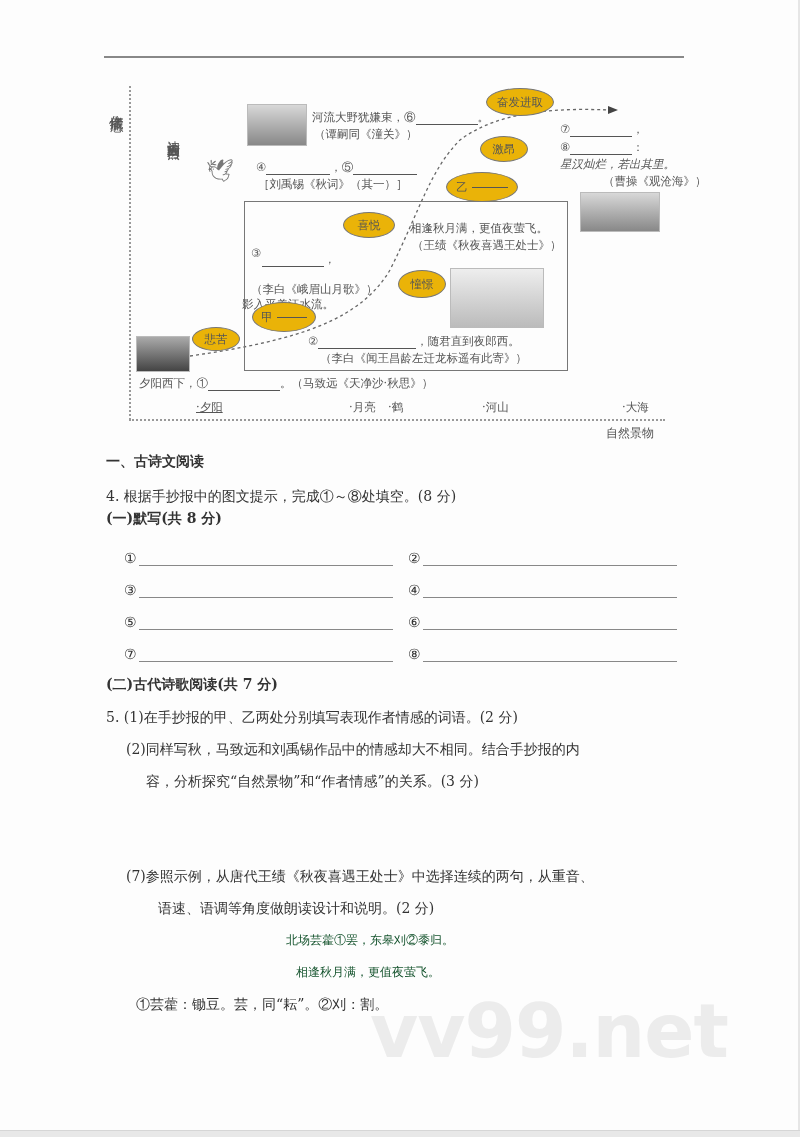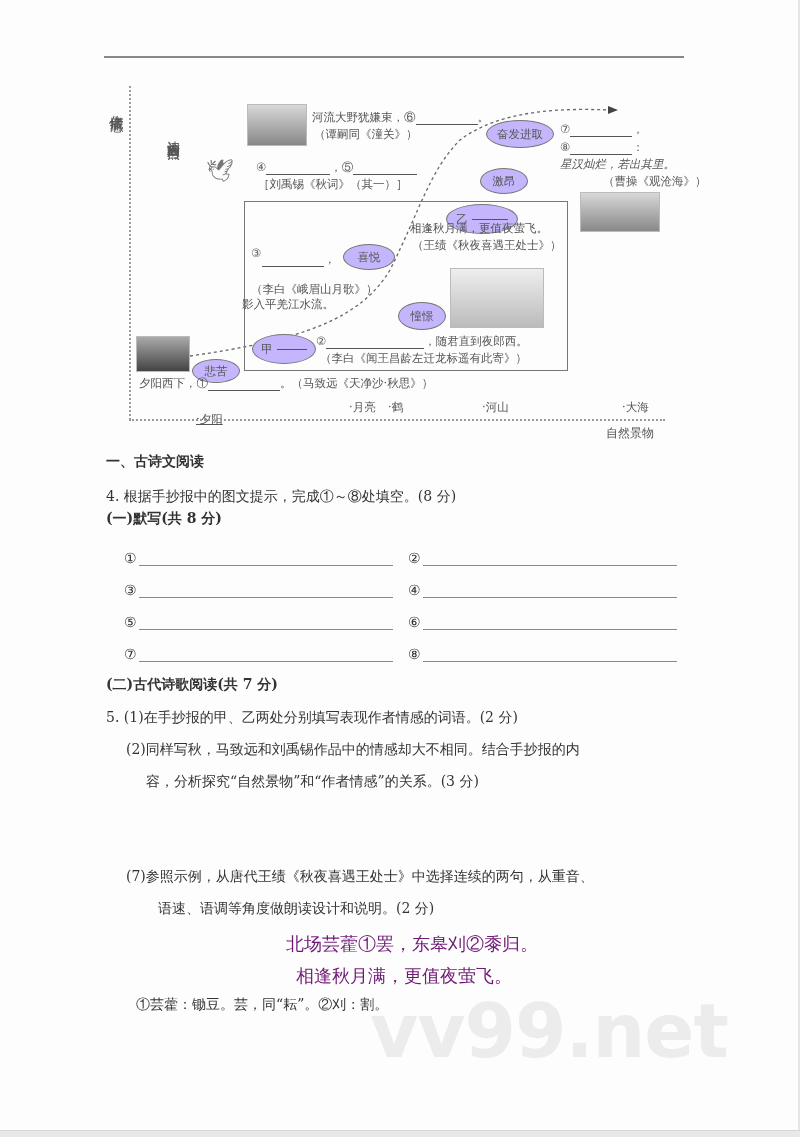--- a/index.html
+++ b/index.html
@@ -9,30 +9,30 @@
   .toprule{left:104px;top:56px;width:580px;height:2px;background:#888;}
   .rightedge{right:0;top:0;width:2px;height:1137px;background:#e6e6e6;}
   .bottomband{left:0;bottom:0;width:800px;height:6px;background:#e8e8e8;border-top:1px solid #d6d6d6;}
   
   .vtext{writing-mode:vertical-rl;font-size:13px;letter-spacing:1px;color:#555;}
   .yaxis{left:129px;top:86px;width:0;height:334px;border-left:2px dotted #999;}
   .xaxis{left:129px;top:419px;width:536px;height:0;border-top:2px dotted #999;}
   .small{font-size:11.5px;color:#555;white-space:nowrap;}
   .blank{display:inline-block;border-bottom:1px solid #555;vertical-align:bottom;}
   .box{left:244px;top:201px;width:322px;height:168px;border:1.5px solid #777;}
-  .bubble{border:1px solid #777;border-radius:50%;background:#c4b5fd;font-size:11.5px;color:#555;
-          display:flex;align-items:center;justify-content:center;margin-top:32px;}
+  .bubble{border:1px solid #777;border-radius:50%;background:#eab308;font-size:11.5px;color:#555;
+          display:flex;align-items:center;justify-content:center;}
   .img{background:linear-gradient(#d8d8d8,#888);border:1px solid #bbb;}
   .tick{font-size:11.5px;color:#555;}
   
   .q{font-size:14px;color:#333;white-space:nowrap;}
   .bold{font-weight:bold;}
   .fill-row{font-size:14px;display:flex;align-items:flex-end;}
   .fill-line{border-bottom:1.5px solid #888;height:14px;margin-left:2px;}
-  .poem{font-size:18px;color:#701a75;white-space:nowrap;}
+  .poem{font-size:12px;color:#14532d;white-space:nowrap;}
   .watermark{left:370px;top:988px;font-family:"DejaVu Sans","Liberation Sans",sans-serif;font-weight:bold;
              font-size:74px;color:#ececec;letter-spacing:-1px;}
 </style>
 </head>
 <body>
 
 <div class="abs toprule"></div>
 <div class="abs rightedge"></div>
 
 <div>
@@ -81,32 +81,32 @@
   <div class="abs small" style="left:251px;top:282px;">（李白《峨眉山月歌》）</div>
 
   <div class="abs bubble" style="left:398px;top:270px;width:46px;height:26px;">憧憬</div>
   <div class="abs img" style="left:450px;top:268px;width:92px;height:58px;background:linear-gradient(#eee,#bbb);"></div>
 
   <div class="abs bubble" style="left:252px;top:302px;width:62px;height:28px;">
     <span>甲</span>
       <span class="blank" style="width:30px;margin-left:4px;"></span>
   </div>
 
-  <div class="abs small" style="left:316px;top:334px;text-align:center;">
+  <div class="abs small" style="left:308px;top:334px;text-align:center;">
     <span>②</span><span class="blank" style="width:98px;"></span><span>，随君直到夜郎西。</span>
   </div>
   <div class="abs small" style="left:320px;top:351px;">（李白《闻王昌龄左迁龙标遥有此寄》）</div>
 
   <div class="abs img" style="left:136px;top:336px;width:52px;height:34px;background:linear-gradient(#aaa,#444);"></div>
   <div class="abs bubble" style="left:192px;top:327px;width:46px;height:22px;">悲苦</div>
   <div class="abs small" style="left:139px;top:376px;">
     <span>夕阳西下，①</span><span class="blank" style="width:72px;"></span><span>。（马致远《天净沙·秋思》）</span>
   </div>
 
-  <div class="abs tick" style="left:196px;top:412px;text-decoration:underline;">·夕阳</div>
+  <div class="abs tick" style="left:196px;top:400px;text-decoration:underline;">·夕阳</div>
   <div class="abs tick" style="left:316px;top:400px;margin-left:33px;">·月亮</div>
   <div class="abs tick" style="left:388px;top:400px;">·鹤</div>
   <div class="abs tick" style="left:482px;top:400px;">·河山</div>
   <div class="abs tick" style="left:622px;top:400px;">·大海</div>
   <div class="abs xaxis"></div>
   <div class="abs tick" style="left:606px;top:425px;font-size:12px;">自然景物</div>
 </div>
 
 <div class="abs q bold" style="left:106px;top:453px;font-family:'DejaVu Sans','Liberation Sans',sans-serif;">一、古诗文阅读</div>
 <div class="abs q bold" style="left:106px;top:486px;margin-top:24px;">(一)默写(共 8 分)</div>

